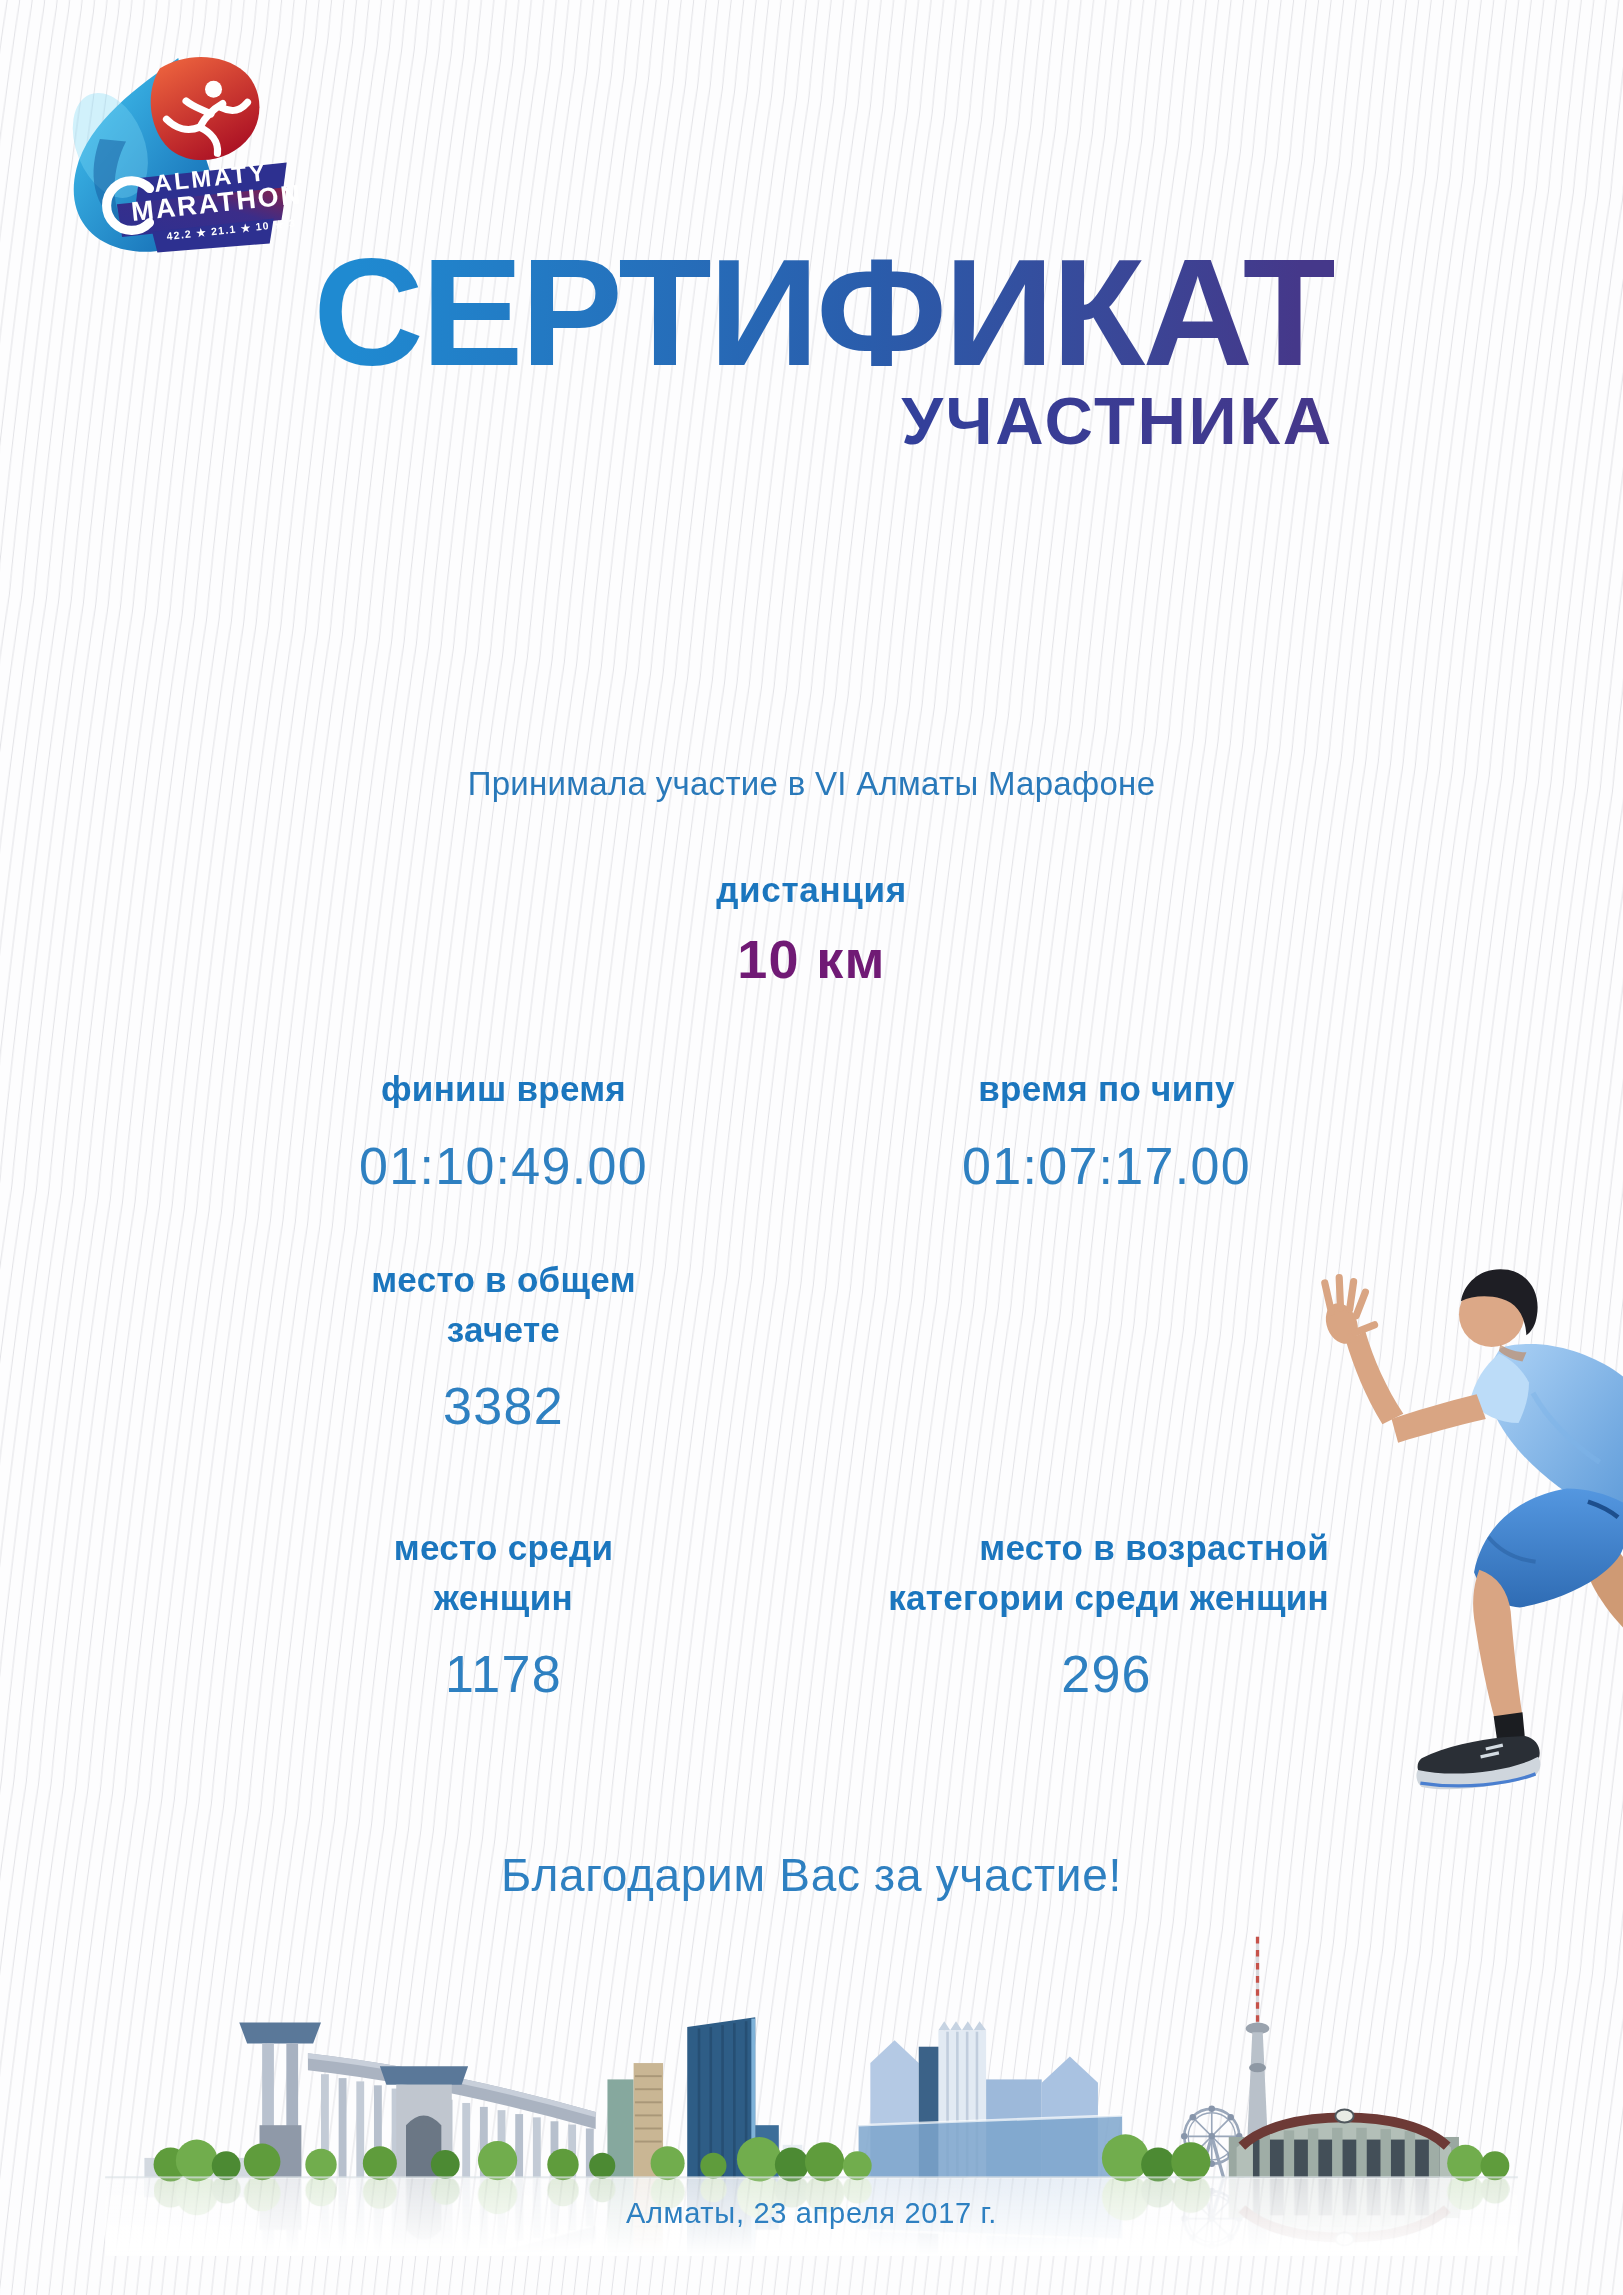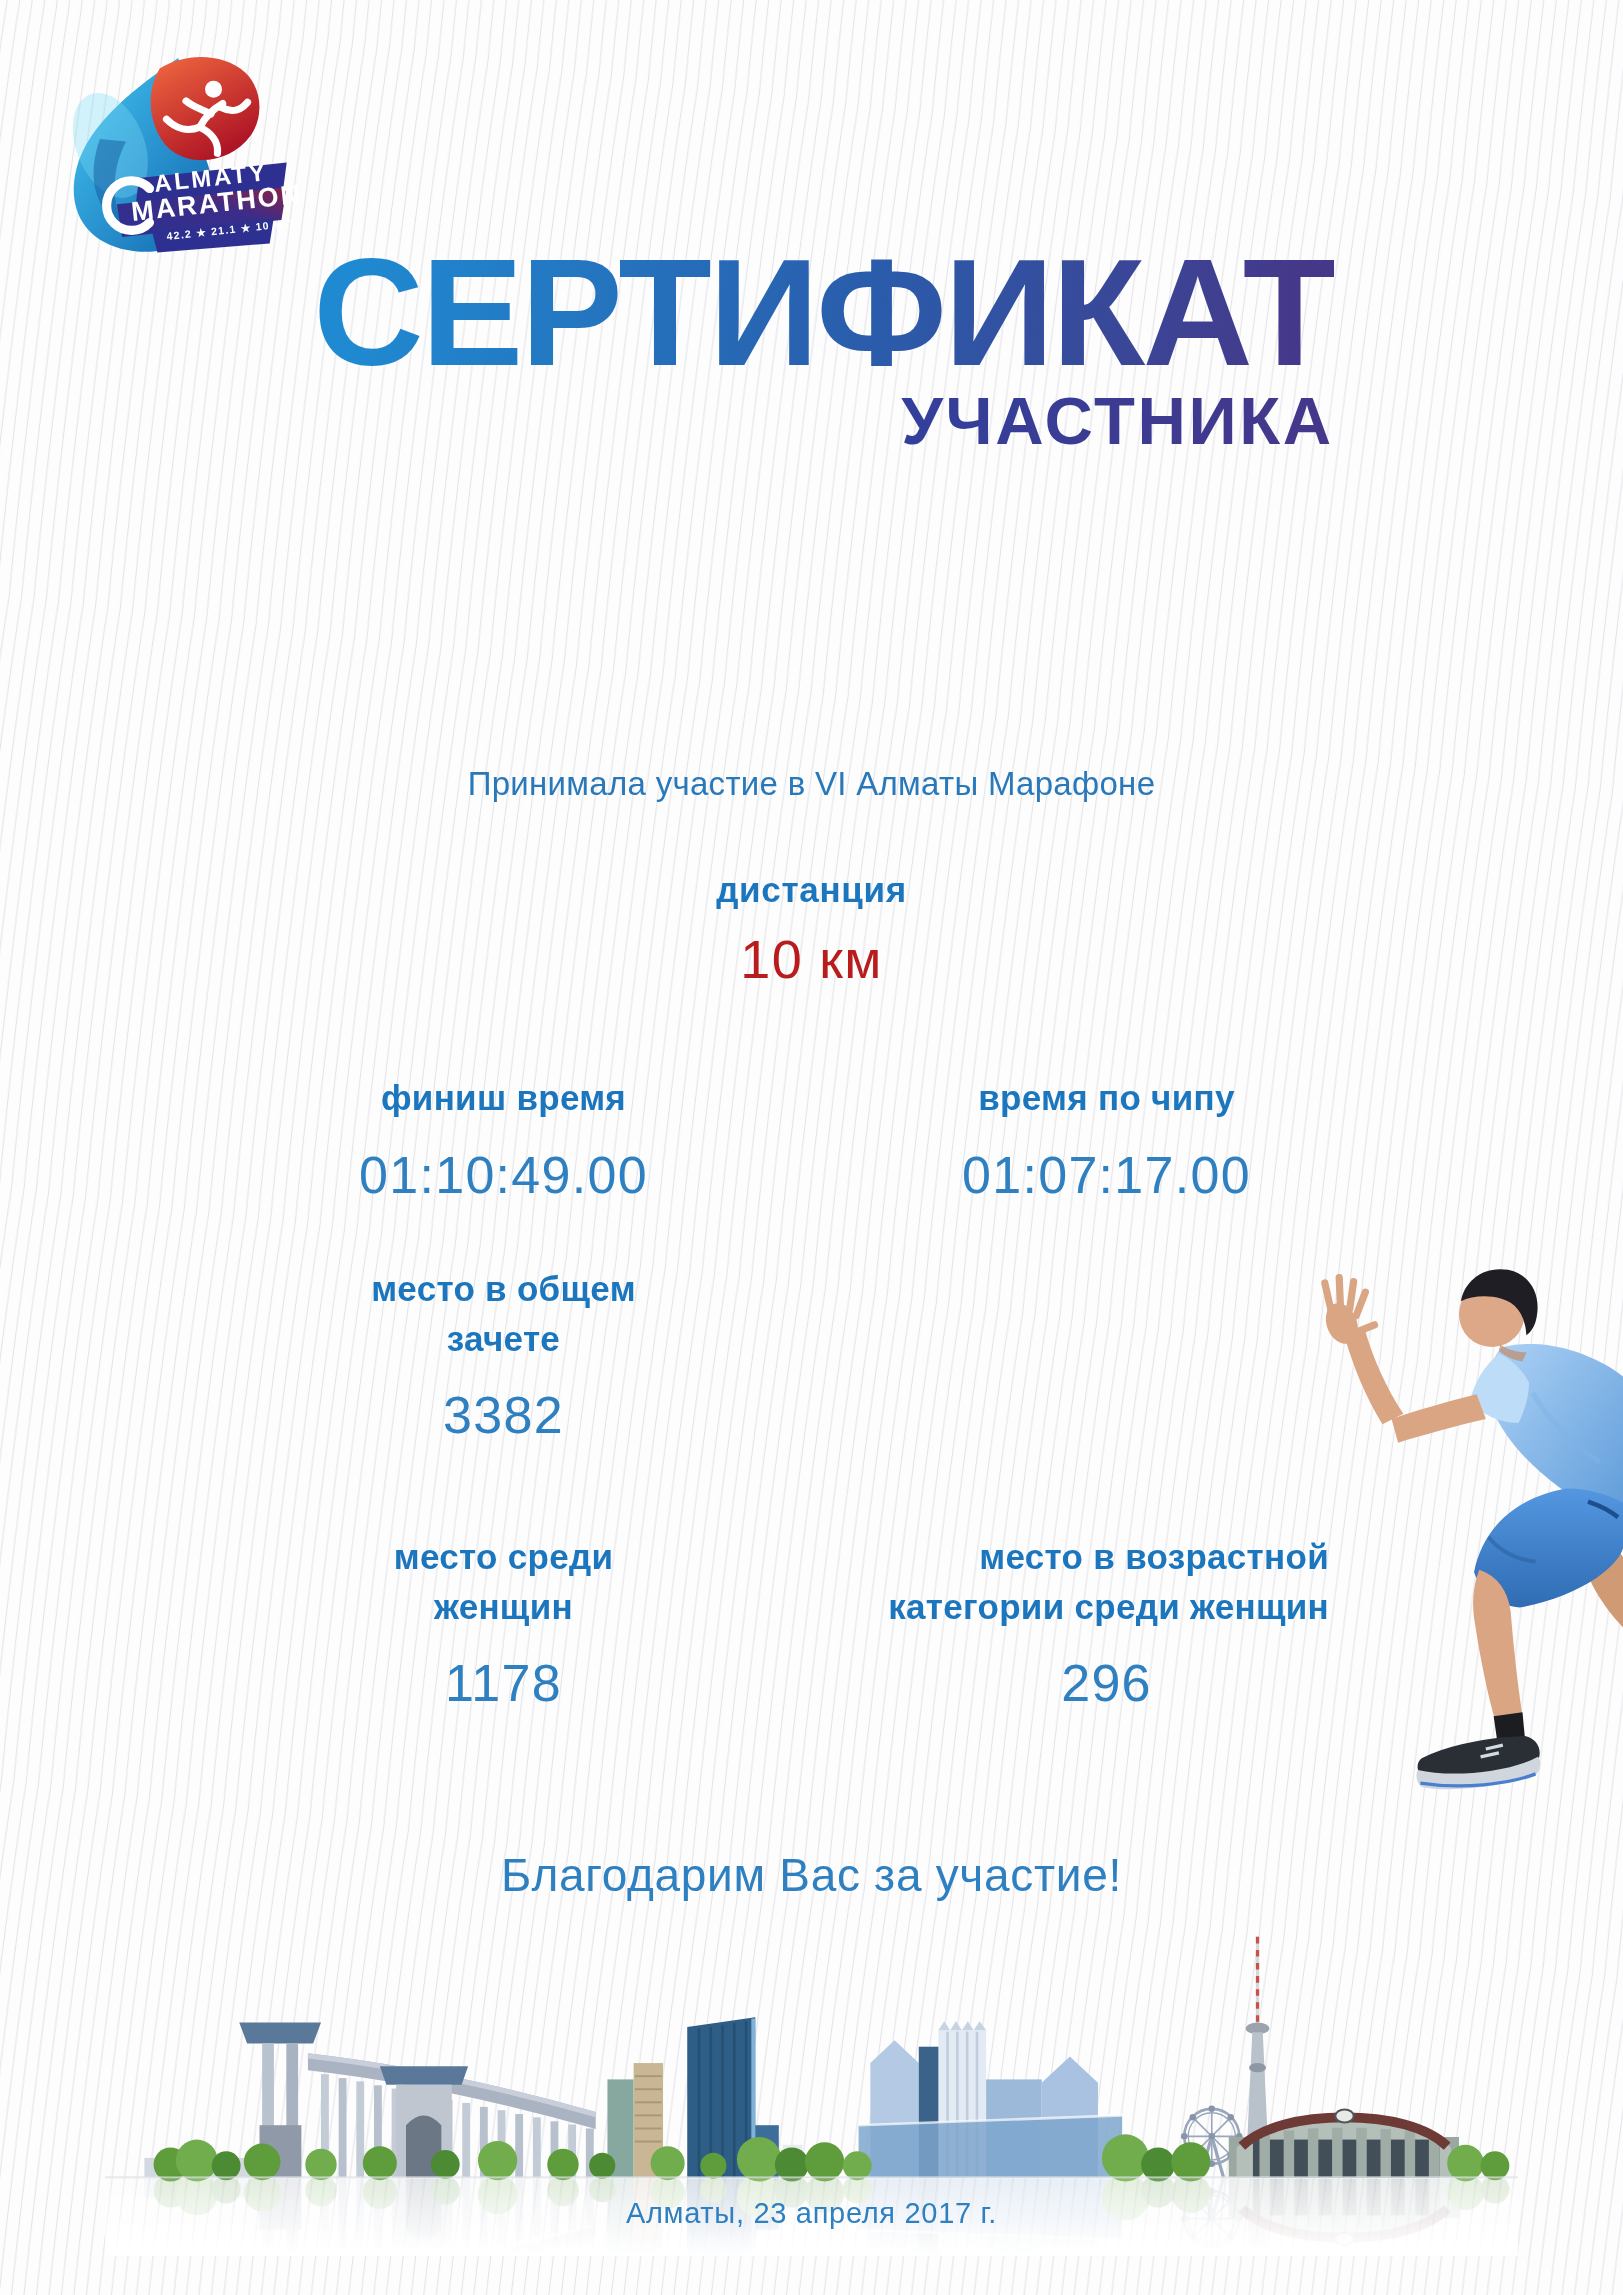--- a/index.html
+++ b/index.html
@@ -33,31 +33,31 @@
   
   .participant-name{position:absolute;left:0;right:0;top:568px;text-align:center;
       font-family:"DejaVu Serif",serif;font-style:italic;font-size:114px;color:#2373b9;
       letter-spacing:1.3px;}
   .intro-line{position:absolute;left:0;right:0;top:765px;text-align:center;
       font-size:33px;color:#2979ba;letter-spacing:0.3px;}
 
   
   .distance-block{position:absolute;left:0;right:0;top:870px;text-align:center;}
   .dist-label{font-size:35px;font-weight:700;color:#1b76be;letter-spacing:0.7px;}
-  .dist-value{font-size:54px;font-weight:400;color:#b91c1c;margin-top:18.3px;letter-spacing:1.3px;}
+  .dist-value{font-size:54px;font-weight:700;color:#701a75;margin-top:18.3px;letter-spacing:1.3px;}
 
   
   .cell{position:absolute;text-align:center;}
   .cl{left:111px;width:785px;}
   .cr{left:714px;width:785px;}
   .rw1{top:1057px;}
   .rw2{top:1248px;}
   .rw3{top:1516px;}
   .res-label{font-size:35px;font-weight:700;color:#1b76be;line-height:1.42;
-             letter-spacing:0.3px;margin:16px auto;}
+             letter-spacing:0.3px;margin:7px auto;}
   .mw440{max-width:288px;}
   .mw580{max-width:379px;}
   .mw360{max-width:235px;}
   .mw680{max-width:445px;text-align:right;}
   .res-value{font-size:52px;font-weight:300;color:#2e80c1;margin-top:22px;letter-spacing:1.3px;}
 
   
   .thanks-line{position:absolute;left:0;right:0;top:1848px;text-align:center;
       font-size:46px;font-weight:400;color:#2e80c1;letter-spacing:0.7px;}
   .date-line{position:absolute;left:0;right:0;top:2197px;text-align:center;

